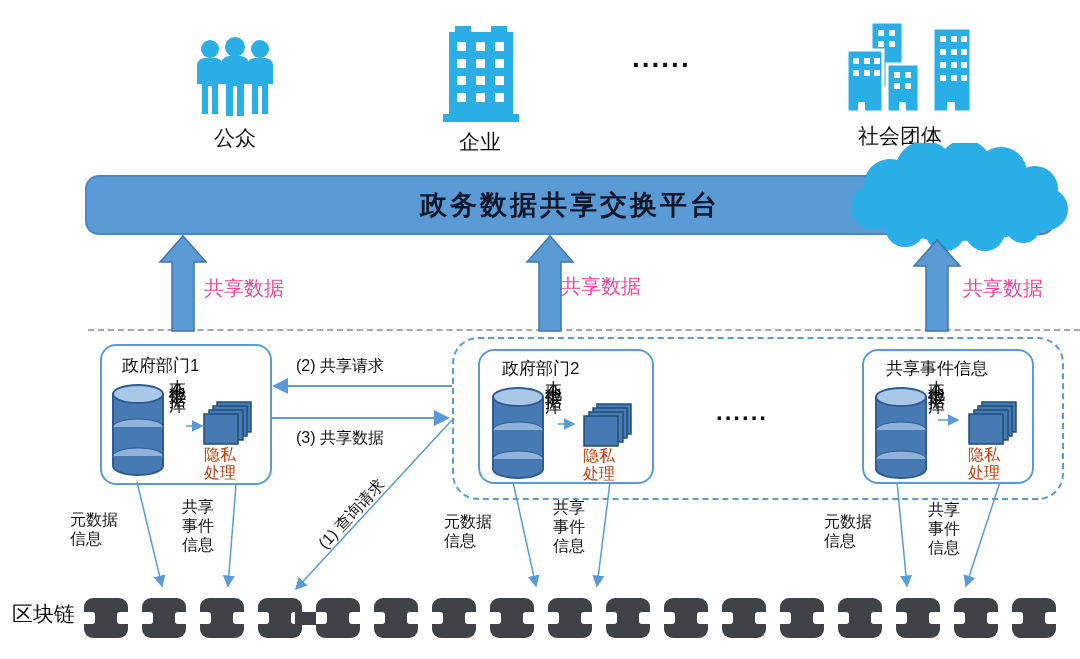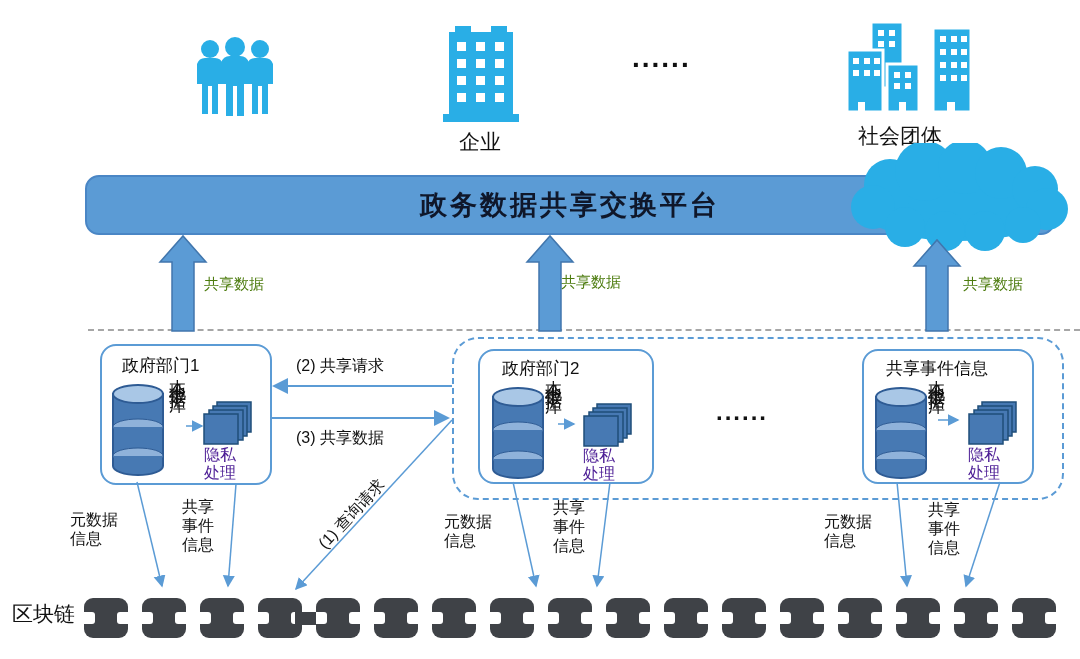--- a/index.html
+++ b/index.html
@@ -17,24 +17,24 @@
   .cloud{position:absolute;left:845px;top:143px;width:228px;height:110px;z-index:2;}
   
   .sep{position:absolute;left:88px;top:329px;width:992px;border-top:2px dashed #a6a6a6;}
   .dash-group{position:absolute;left:452px;top:337px;width:608px;height:159px;
           border:2px dashed #5b9bd5;border-radius:26px;}
   
   .dept{position:absolute;border:2px solid #5b9bd5;border-radius:16px;background:#fff;z-index:1;}
   .dept-title{position:absolute;font-size:17px;color:#111;white-space:nowrap;}
   .vtext{position:absolute;writing-mode:vertical-rl;text-orientation:upright;
           font-size:17px;letter-spacing:4px;color:#111;}
-  .privacy{position:absolute;font-size:16px;line-height:1.15;word-break:break-all;color:#4c1d95;}
+  .privacy{position:absolute;font-size:16px;line-height:1.15;word-break:break-all;color:#c2410c;}
   
   .flow-label{position:absolute;font-size:16px;color:#111;white-space:nowrap;}
-  .share-up{position:absolute;font-size:15px;color:#4d7c0f;white-space:nowrap;}
+  .share-up{position:absolute;font-size:20px;color:#ec4899;white-space:nowrap;}
   .under-label{position:absolute;font-size:16px;line-height:1.2;word-break:break-all;color:#111;}
   .rot{transform:rotate(-47deg);transform-origin:center center;}
   
   .bc-label{position:absolute;left:12px;top:600px;font-size:21px;color:#111;}
   .chain-link{position:absolute;top:598px;width:44px;height:40px;background:#3f4247;border-radius:9px;}
   .chain-link::before,.chain-link::after{content:"";position:absolute;top:14px;width:11px;height:12px;background:#fff;}
   .chain-link::before{left:0;border-radius:0 3px 3px 0;}
   .chain-link::after{right:0;border-radius:3px 0 0 3px;}
   .chain-bar{position:absolute;top:612px;left:295px;width:26px;height:13px;background:#3f4247;}
   .overlay{position:absolute;left:0;top:0;z-index:10;pointer-events:none;}
@@ -53,20 +53,21 @@
       <g transform="translate(70,4)">
         <circle cx="0" cy="9" r="9"></circle>
         <path d="M-13,24 q2,-6 8,-6 h10 q6,0 8,6 l0,20 h-5 v30 h-6 v-28 h-4 v28 h-6 v-30 h-5 z"></path>
       </g>
       <g transform="translate(45,2)">
         <circle cx="0" cy="9" r="10"></circle>
         <path d="M-14,25 q2,-7 9,-7 h10 q7,0 9,7 l0,21 h-5 v32 h-7 v-30 h-4 v30 h-7 v-32 h-5 z"></path>
       </g>
     </g>
   </svg>
+  <div class="entity-label" style="left:160px;top:124px;width:150px;">公众</div>
 
   <svg class="abs" style="left:443px;top:22px;" width="76" height="100" viewBox="0 0 76 100">
     <g fill="#29aee6">
       <rect x="6" y="10" width="64" height="82"></rect>
       <rect x="12" y="4" width="16" height="8"></rect>
       <rect x="48" y="4" width="16" height="8"></rect>
       <rect x="0" y="92" width="76" height="8"></rect>
     </g>
     <g fill="#fff">
       <rect x="14" y="20" width="9" height="9"></rect>

